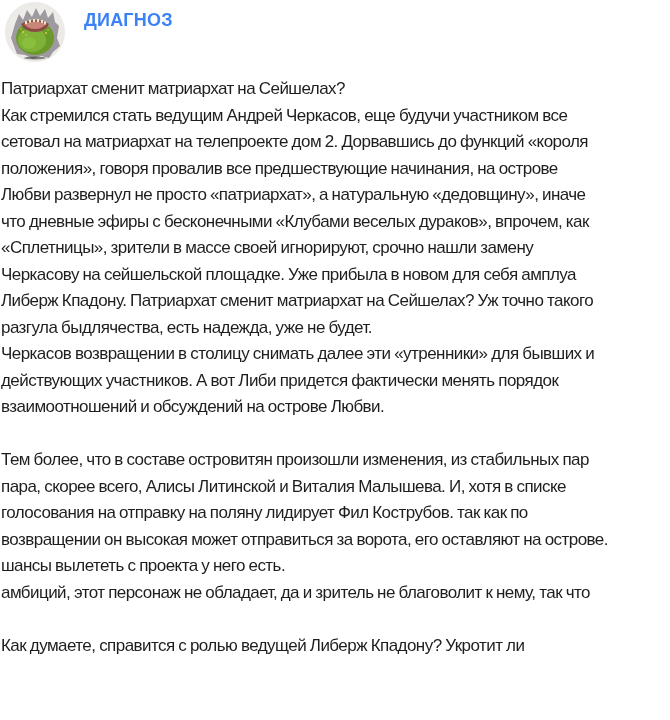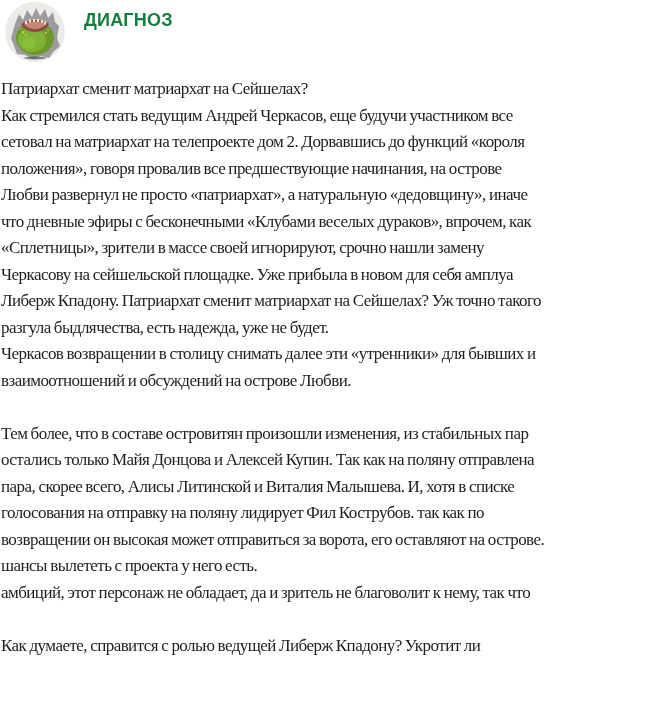--- a/index.html
+++ b/index.html
@@ -36,41 +36,40 @@
       height: 60px;
     }
     .author-name {
       position: absolute;
       left: 84px;
       top: 9px;
       font-family: "Liberation Sans", "DejaVu Sans", sans-serif;
       font-weight: bold;
       font-size: 18px;
       letter-spacing: 0.2px;
-      color: #15803d;
+      color: #3b82f6;
       line-height: 22px;
       cursor: pointer;
     }
     .post-body {
       position: absolute;
       left: 1px;
       top: 76px;
       width: 665px;
       font-family: "Liberation Sans", "DejaVu Sans", sans-serif;
       font-size: 17px;
       line-height: 26.5px;
       color: #1e1e1e;
       letter-spacing: -0.55px;
       word-spacing: -0.5px;
     }
     .post-body .line {
       display: block;
       white-space: nowrap;
       transform-origin: left center;
-      font-family: Liberation Serif, serif;
     }
     .post-body .blank {
       display: block;
       height: 26.5px;
     }
   </style>
 </head>
 <body>
 
 <div class="post-header">
@@ -114,24 +113,24 @@
   <span class="line">Как стремился стать ведущим Андрей Черкасов, еще будучи участником все</span>
   <span class="line">сетовал на матриархат на телепроекте дом 2. Дорвавшись до функций «короля</span>
   <span class="line">положения», говоря провалив все предшествующие начинания, на острове</span>
   <span class="line">Любви развернул не просто «патриархат», а натуральную «дедовщину», иначе</span>
   <span class="line">что дневные эфиры с бесконечными «Клубами веселых дураков», впрочем, как</span>
   <span class="line">«Сплетницы», зрители в массе своей игнорируют, срочно нашли замену</span>
   <span class="line">Черкасову на сейшельской площадке. Уже прибыла в новом для себя амплуа</span>
   <span class="line">Либерж Кпадону. Патриархат сменит матриархат на Сейшелах? Уж точно такого</span>
   <span class="line">разгула быдлячества, есть надежда, уже не будет.</span>
   <span class="line">Черкасов возвращении в столицу снимать далее эти «утренники» для бывших и</span>
+  <span class="line">действующих участников. А вот Либи придется фактически менять порядок</span>
   <span class="line">взаимоотношений и обсуждений на острове Любви.</span>
   <span class="blank"></span>
   <span class="line">Тем более, что в составе островитян произошли изменения, из стабильных пар</span>
-  <span class="line">остались только Майя Донцова и Алексей Купин. Так как на поляну отправлена</span>
   <span class="line">пара, скорее всего, Алисы Литинской и Виталия Малышева. И, хотя в списке</span>
   <span class="line">голосования на отправку на поляну лидирует Фил Кострубов. так как по</span>
   <span class="line">возвращении он высокая может отправиться за ворота, его оставляют на острове.</span>
   <span class="line">шансы вылететь с проекта у него есть.</span>
   <span class="line">амбиций, этот персонаж не обладает, да и зритель не благоволит к нему, так что</span>
   <span class="blank"></span>
   <span class="line">Как думаете, справится с ролью ведущей Либерж Кпадону? Укротит ли</span>
 
 </div>
 

